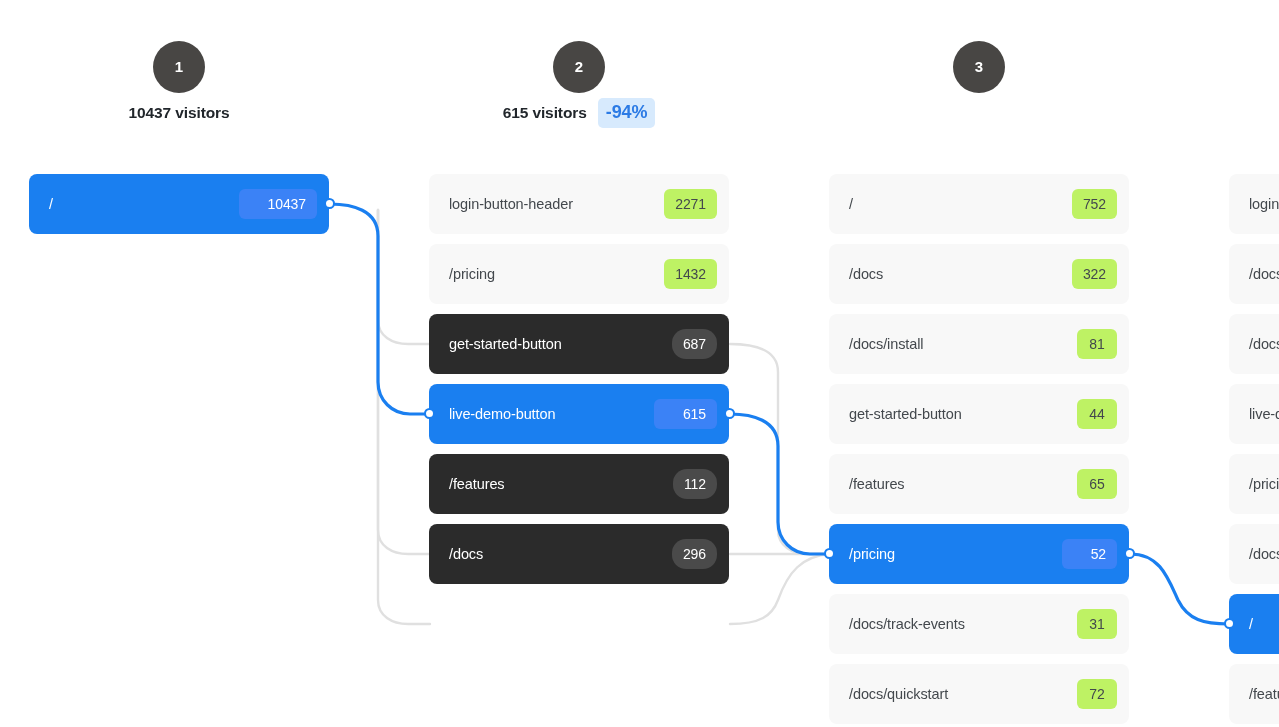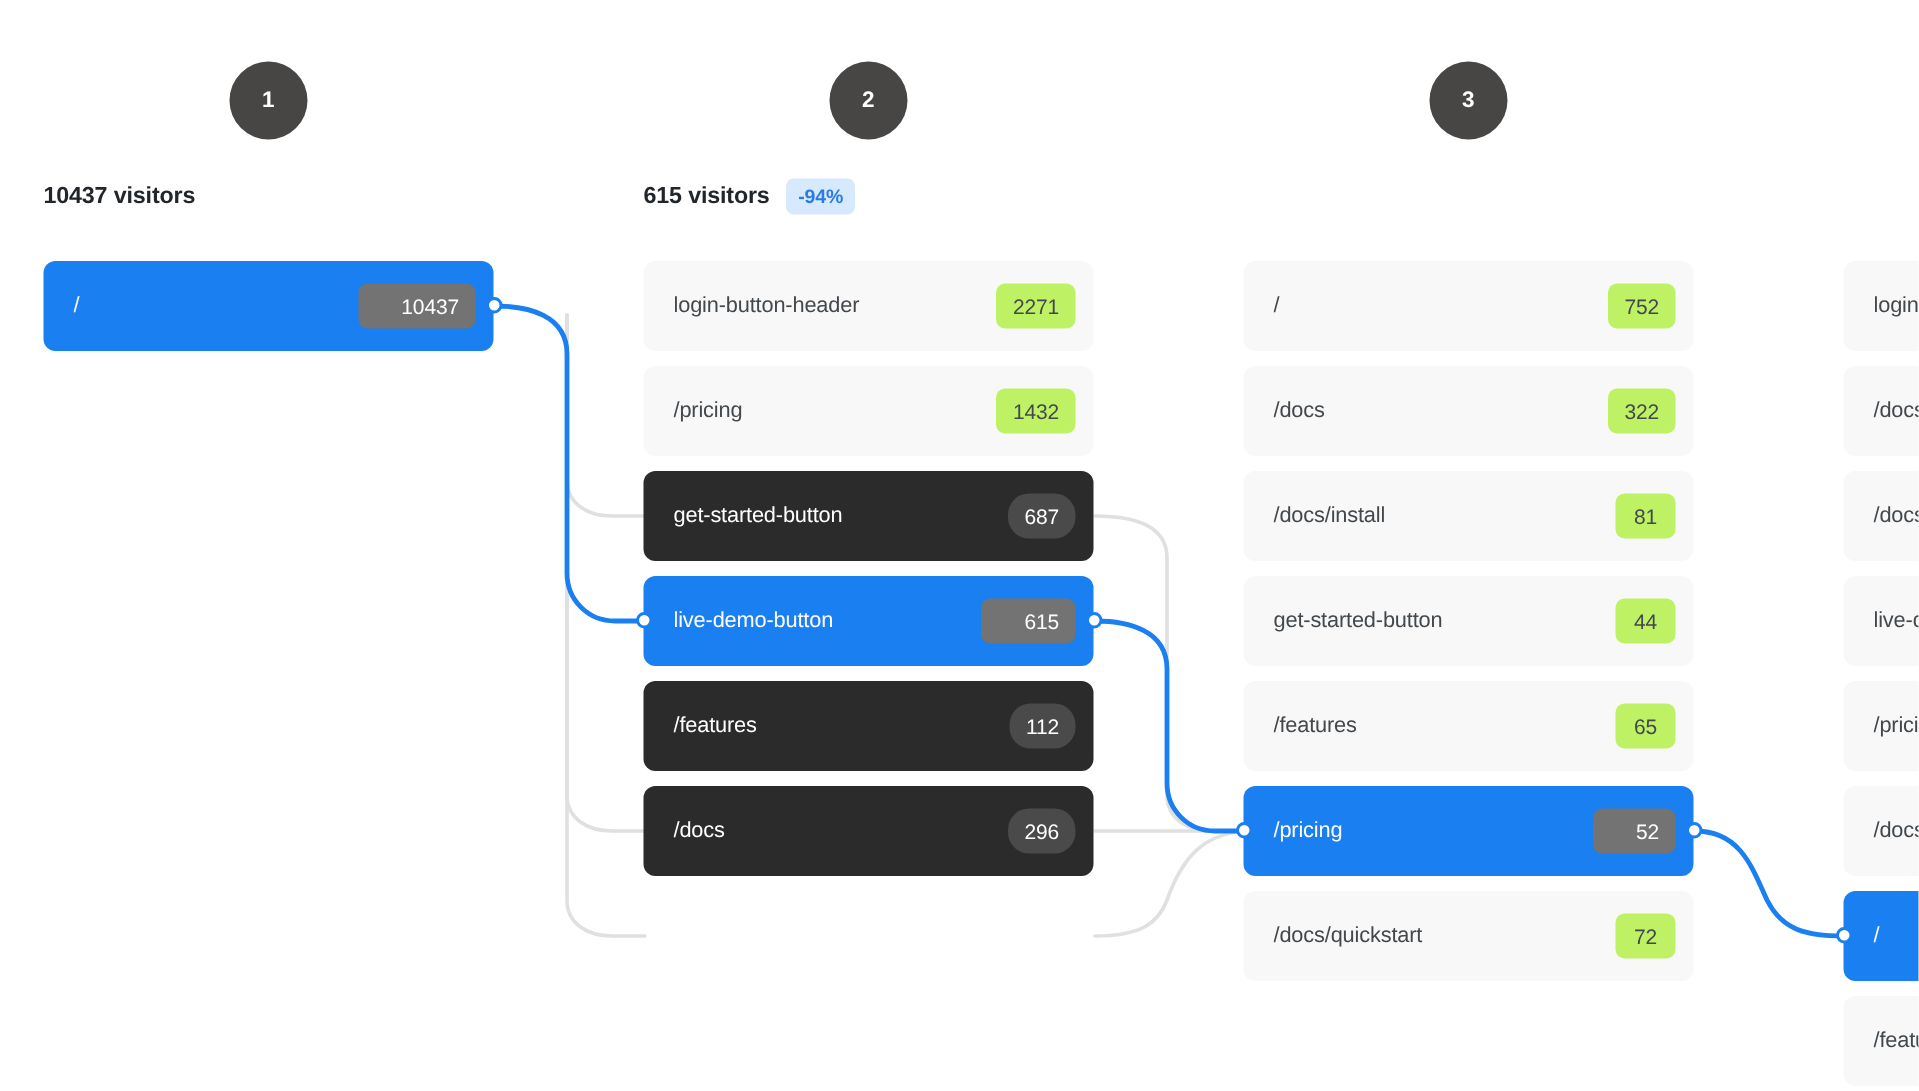--- a/index.html
+++ b/index.html
@@ -44,36 +44,37 @@
     background: #484644;
     color: #ffffff;
     font-size: 15px;
     font-weight: 700;
     line-height: 52px;
     margin: 41px auto 0 auto;
     text-align: center;
     letter-spacing: .2px;
   }
   .visitors-line {
-    margin-top: 26px;
+    margin-top: 8px;
     display: flex;
     align-items: center;
+    justify-content: center;
     gap: 11px;
     height: 24px;
   }
   .visitors-text {
     font-size: 15.5px;
     font-weight: 700;
     color: #21262b;
     letter-spacing: -.1px;
   }
   .delta-pill {
     background: #d7eafd;
     color: #2c7be5;
-    font-size: 13px;
+    font-size: 18px;
     font-weight: 700;
     border-radius: 5px;
     padding: 4px 8px 5px 8px;
     letter-spacing: -.1px;
   }
 
   
   .rows {
     position: absolute;
     top: 174px;
@@ -109,21 +110,21 @@
     text-align: center;
     letter-spacing: -.1px;
   }
   
   .row.dark { background: #2b2b2b; }
   .row.dark .label { color: #ffffff; }
   .row.dark .count { background: #4a4a4a; color: #ffffff; border-radius: 14px; }
   
   .row.active { background: #1a7ff0; }
   .row.active .label { color: #ffffff; }
-  .row.active .count { background: #737373; color: #ffffff; padding-left: 29px; }
+  .row.active .count { background: #3b82f6; color: #ffffff; padding-left: 29px; }
 
   
   .dot {
     position: absolute;
     width: 11px;
     height: 11px;
     border-radius: 50%;
     background: #ffffff;
     border: 2.5px solid #1a7ff0;
     z-index: 5;
@@ -229,20 +230,24 @@
       </div>
       <div class="row">
         <span class="label">/features</span>
         <span class="count">65</span>
       </div>
       <div class="row active">
         <span class="label">/pricing</span>
         <span class="count">52</span>
       </div>
       <div class="row">
+        <span class="label">/docs/track-events</span>
+        <span class="count">31</span>
+      </div>
+      <div class="row">
         <span class="label">/docs/quickstart</span>
         <span class="count">72</span>
       </div>
     </div>
   </div>
 
   <div class="column" style="left:1229px;">
     <div class="rows">
       <div class="row">
         <span class="label">login-button-header</span>

